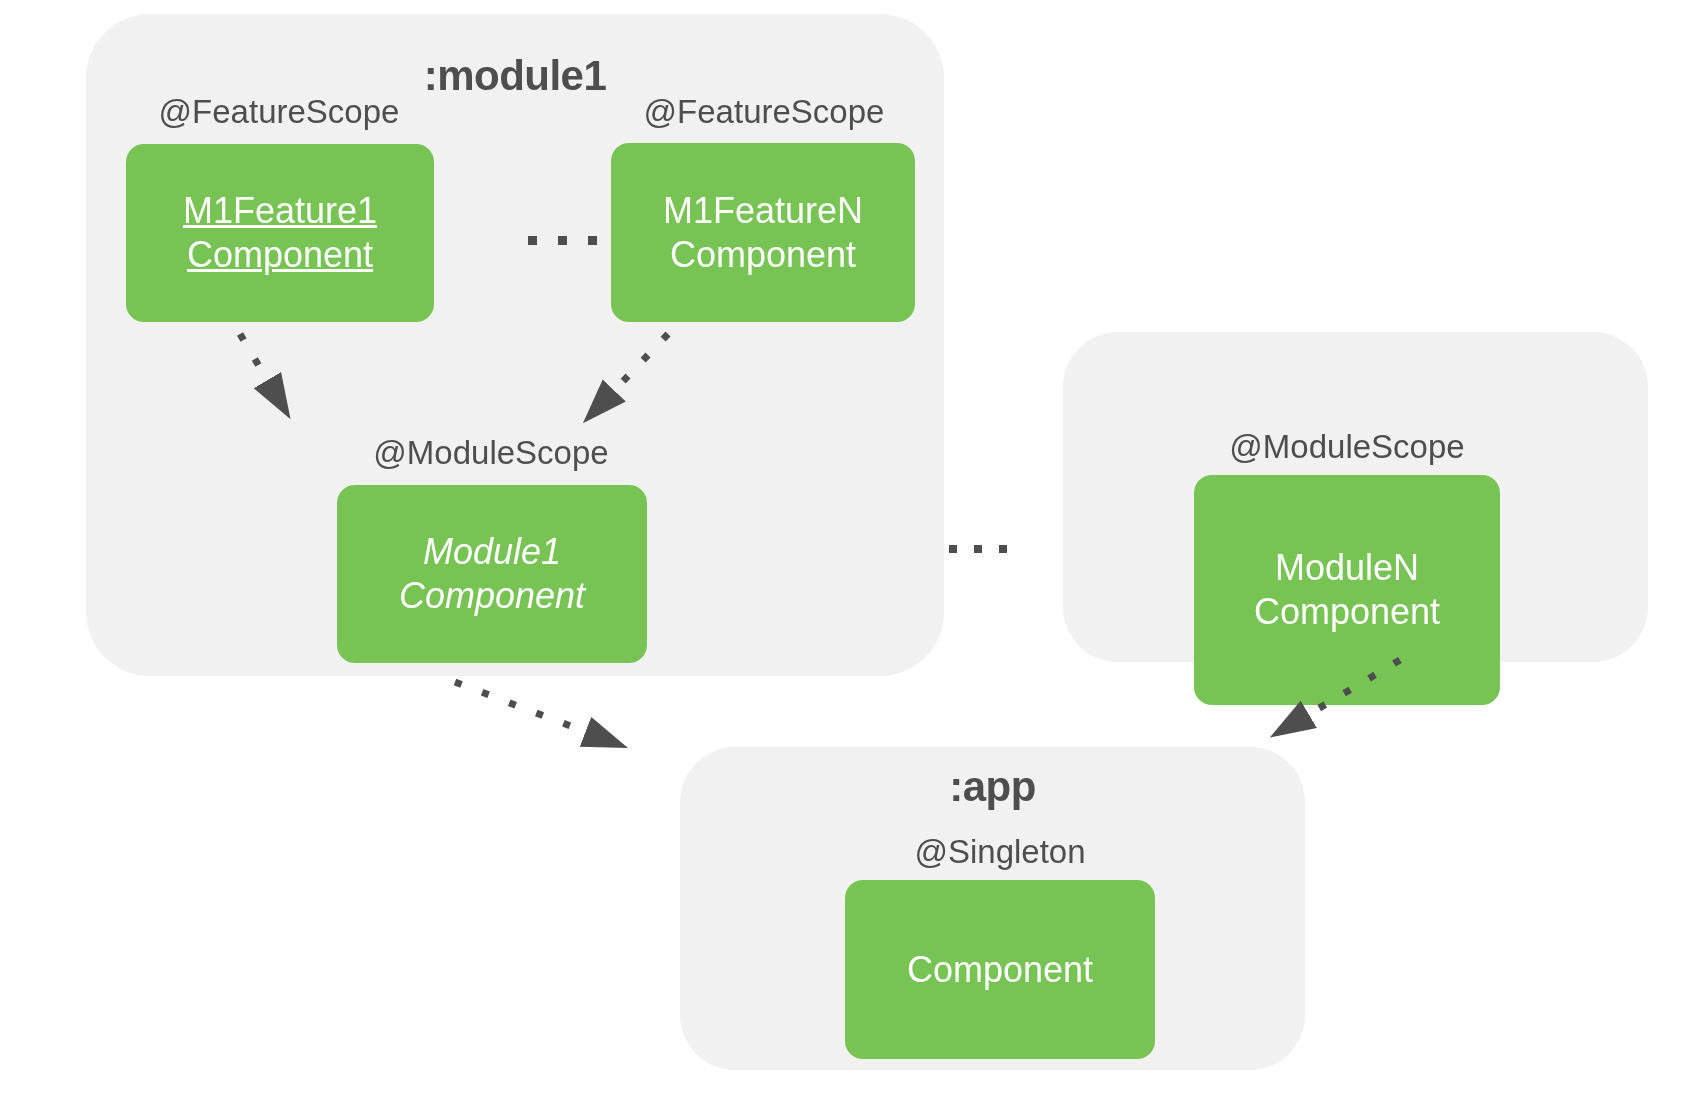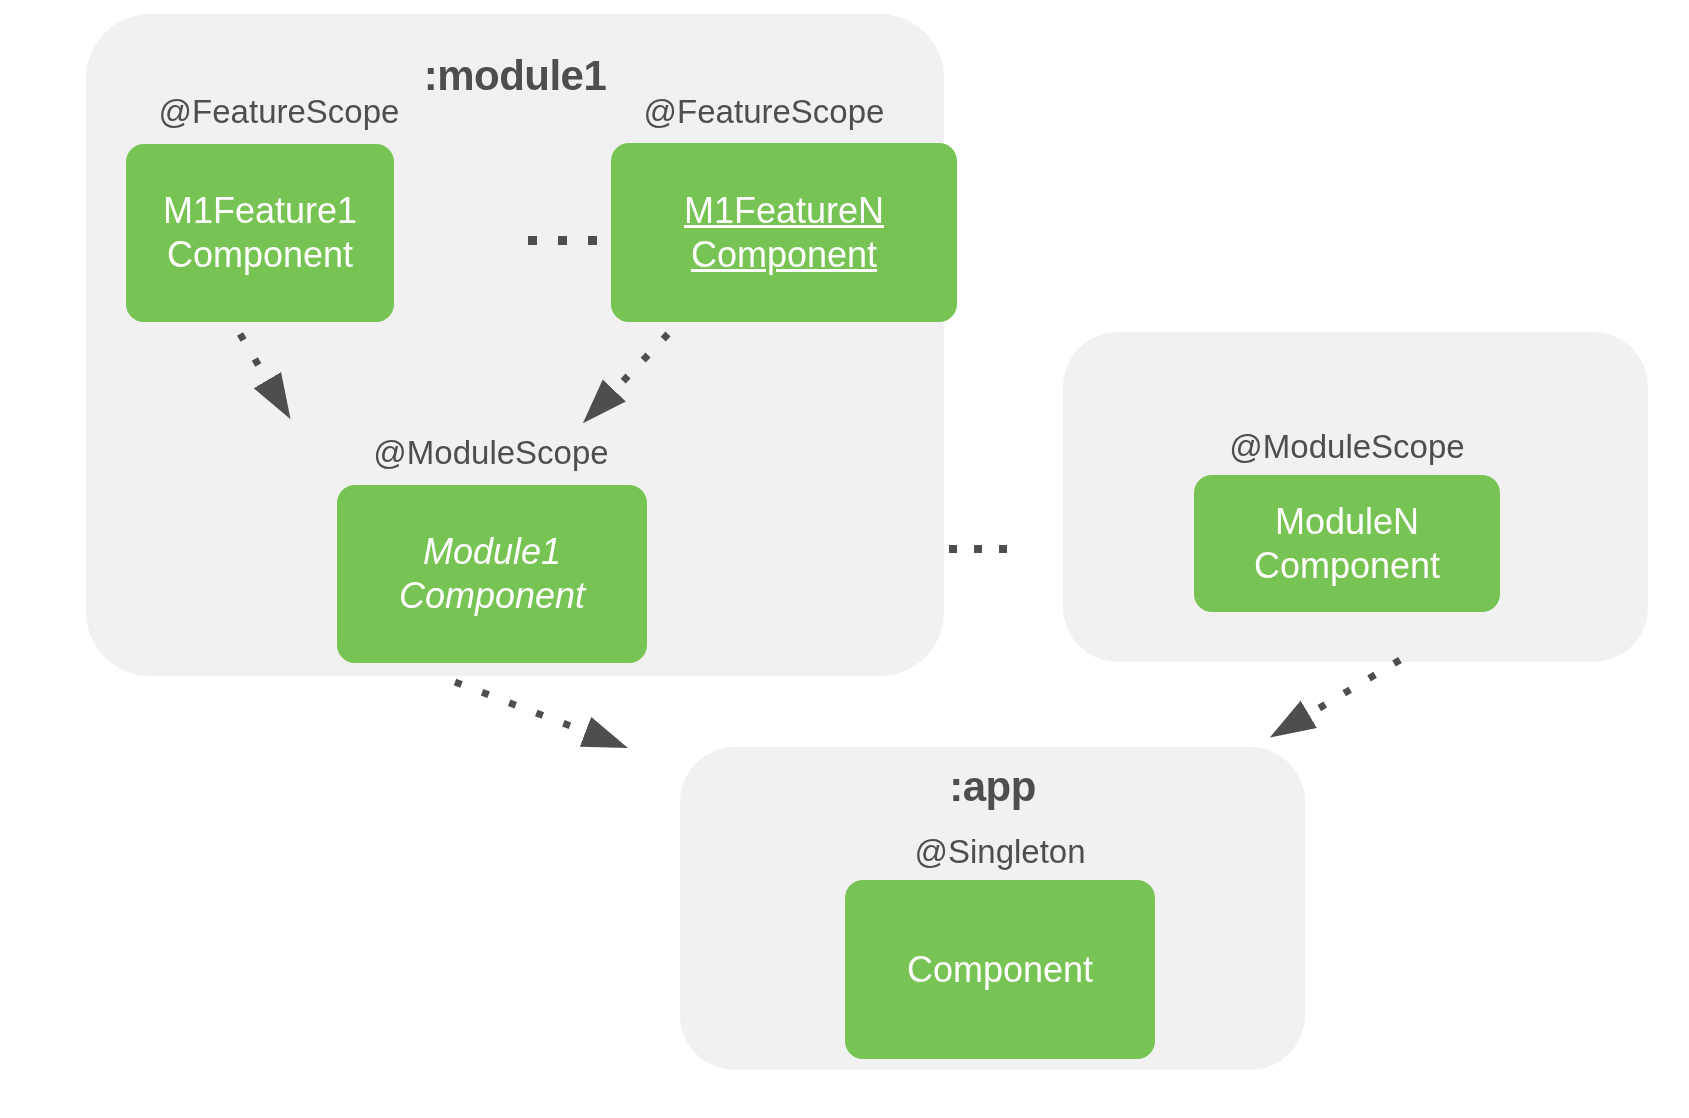--- a/index.html
+++ b/index.html
@@ -71,30 +71,30 @@
     stroke-linecap:butt;
   }
   svg.arrows .head{fill:var(--arrow);}
 
   
   .c-module1{left:42px;top:14px;width:858px;height:662px;border-radius:64px;margin-left:44px;}
   .c-module1 .container-title{top:38px;}
   .lbl-f1scope{left:40px;width:306px;top:79px;}
   .lbl-fnscope{left:525px;width:306px;top:79px;}
   .lbl-m1scope{left:255px;width:300px;top:420px;}
-  .box-f1{left:40px;top:130px;width:268px;height:178px;}
-  .box-fn{left:525px;top:129px;width:346px;height:179px;text-decoration:underline;}
+  .box-f1{left:40px;top:130px;width:308px;height:178px;text-decoration:underline;}
+  .box-fn{left:525px;top:129px;width:304px;height:179px;}
   .box-m1{left:251px;top:471px;width:310px;height:178px;font-style:italic;}
   .dots-features{left:442px;top:222px;}
 
   
   .c-moduleN{left:1063px;top:332px;width:585px;height:330px;border-radius:55px;}
   .c-moduleN .container-title{top:20px;}
   .lbl-mnscope{left:131px;width:306px;top:96px;}
-  .box-mn{left:131px;top:143px;width:306px;height:137px;}
+  .box-mn{left:131px;top:143px;width:306px;height:230px;}
 
   
   .c-app{left:640px;top:747px;width:625px;height:323px;border-radius:55px;margin-left:40px;}
   .c-app .container-title{top:16px;}
   .lbl-singleton{left:165px;width:310px;top:86px;}
   .box-app{left:165px;top:133px;width:310px;height:179px;}
 
   .dots-modules{left:949px;top:545px;}
 </style>
 </head>

